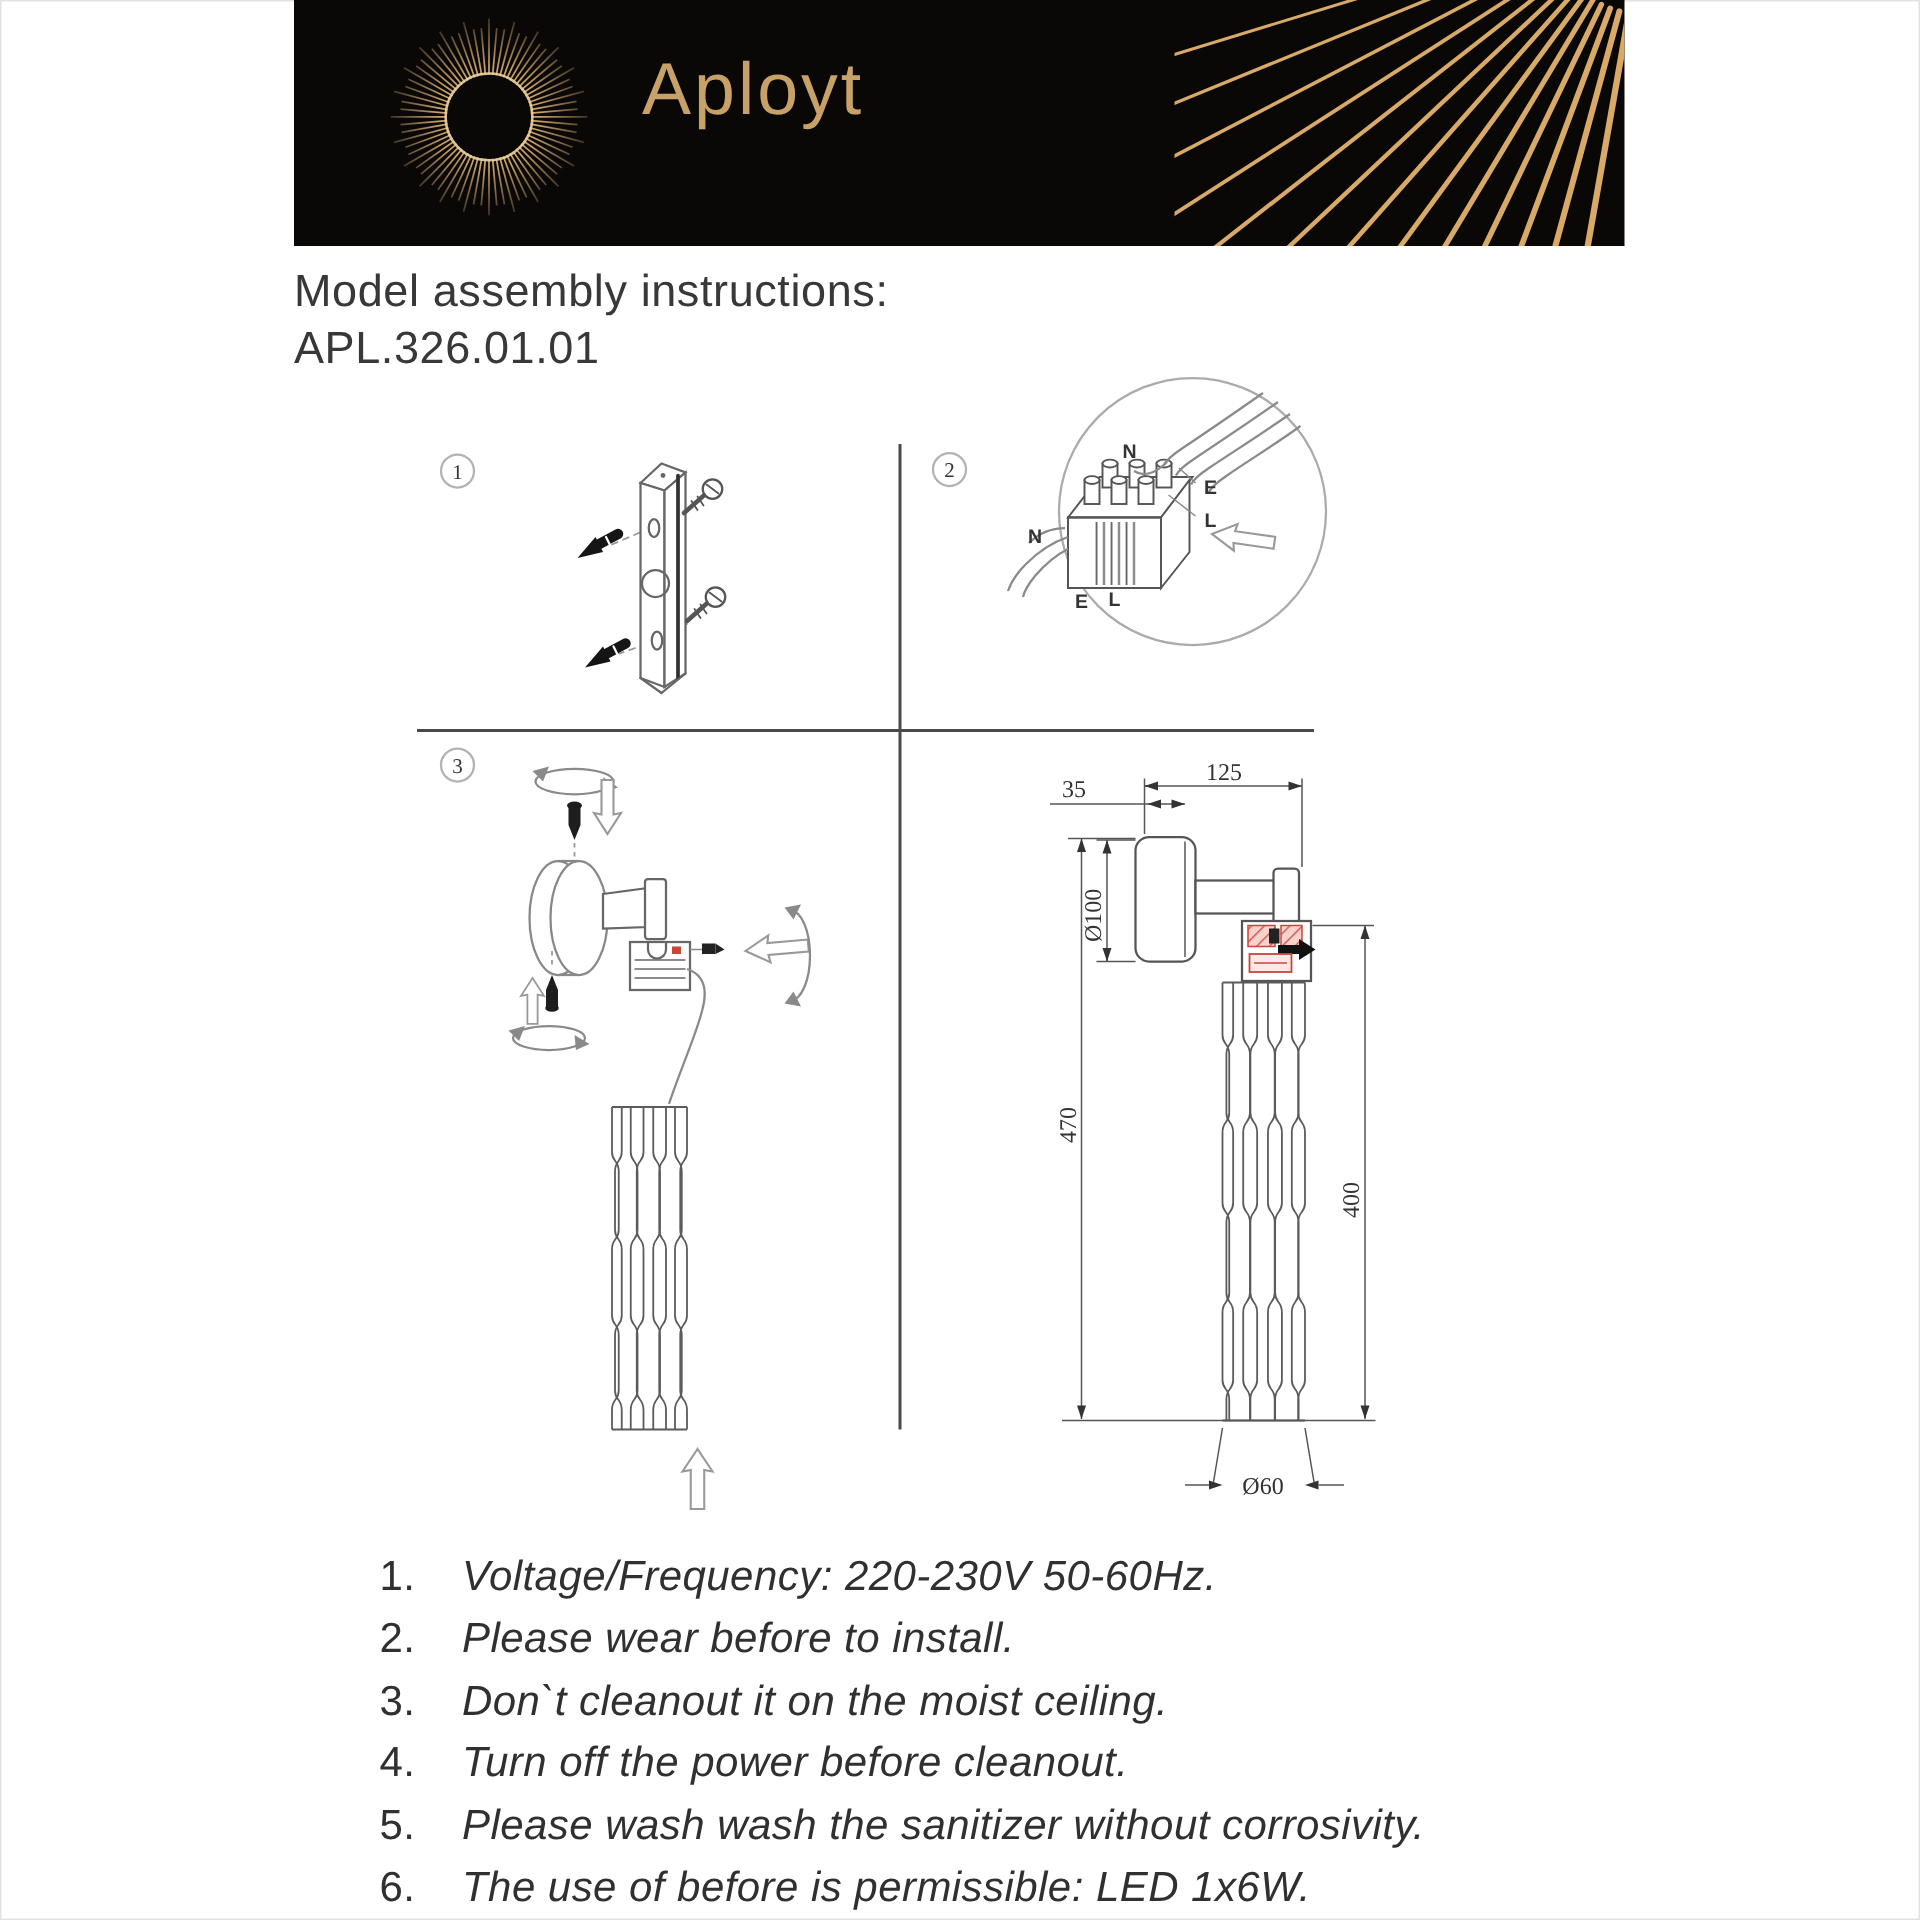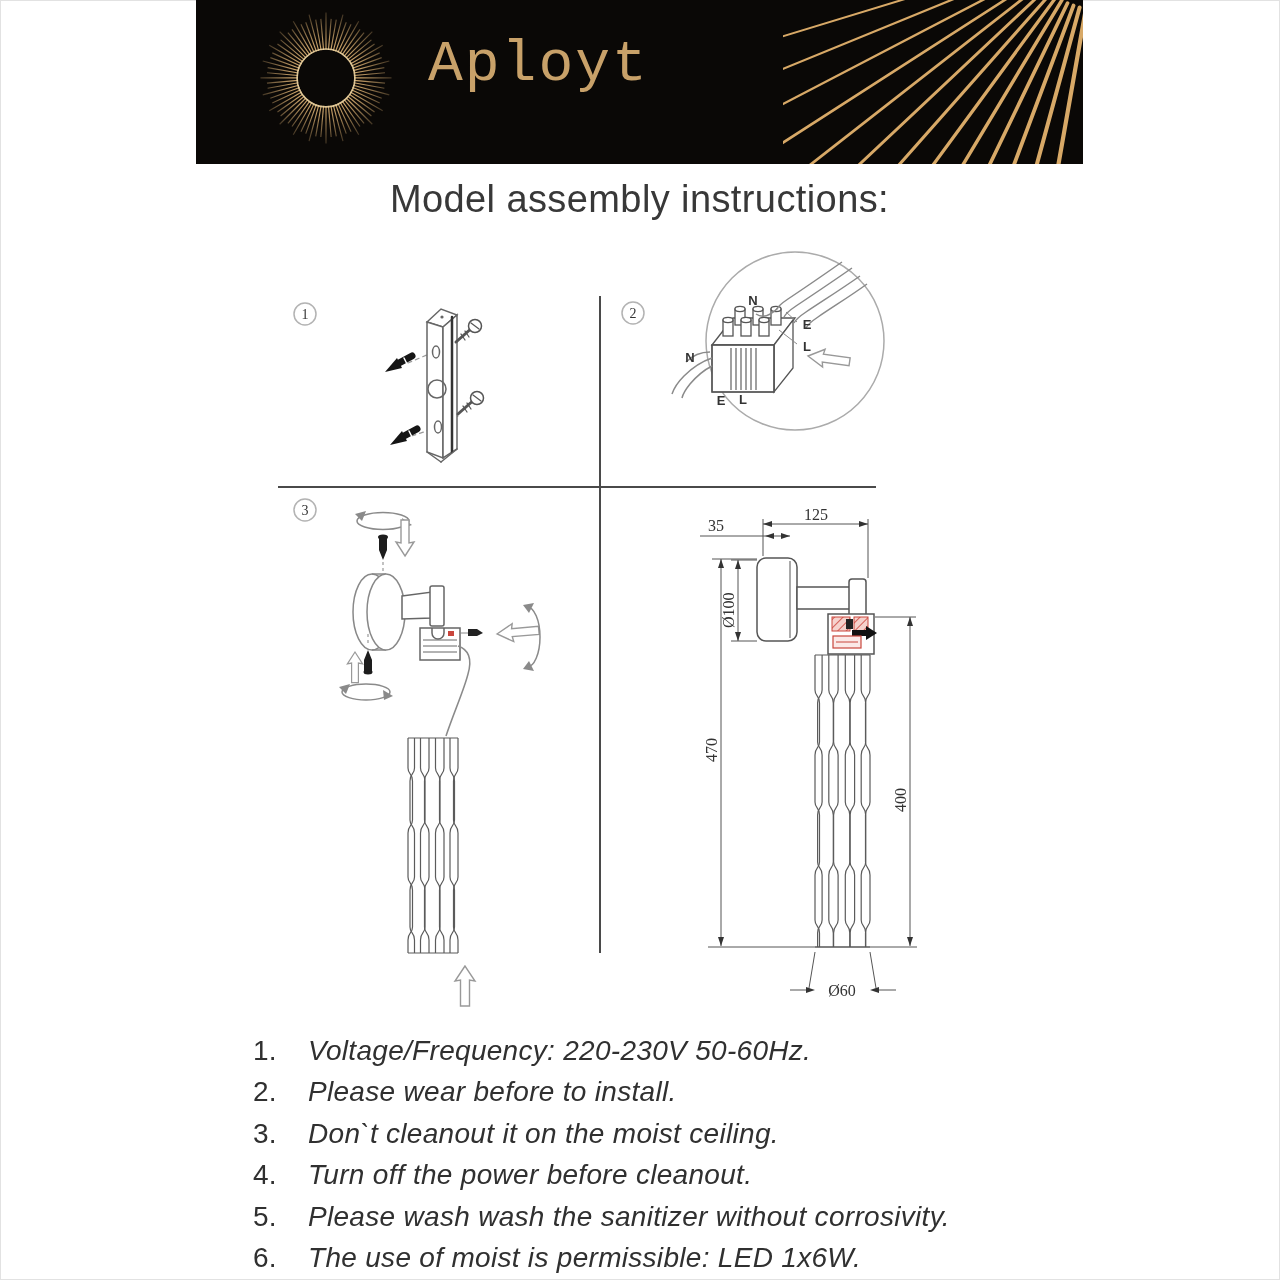--- a/index.html
+++ b/index.html
@@ -1,26 +1,26 @@
 <!DOCTYPE html>
 <html><head>
 <meta charset="utf-8">
 <style>
   html,body{margin:0;padding:0;background:#ffffff;}
   .page{position:relative;width:1280px;height:1280px;background:#ffffff;overflow:hidden;
         font-family:"Liberation Sans",sans-serif;outline:1px solid #e2e2e2;outline-offset:-1px;}
   
   .header{position:absolute;left:196px;top:0;width:887px;height:164px;background:#0a0806;overflow:hidden;}
   .burst{position:absolute;left:52px;top:2px;width:156px;height:156px;}
-  .brand{position:absolute;left:232px;top:32px;font-family:Liberation Mono, monospace;
-         font-size:58px;font-weight:400;color:#c8a169;letter-spacing:2px;}
+  .brand{position:absolute;left:232px;top:32px;font-family:Liberation Sans, sans-serif;
+         font-size:49px;font-weight:400;color:#c8a169;letter-spacing:2px;}
   .fan{position:absolute;right:0;top:0;width:300px;height:164px;}
   
-  .title1,.title2{position:absolute;left:196px;width:887px;text-align:center;color:#383838;
-                  font-size:38px;letter-spacing:0.4px;}
+  .title1,.title2{position:absolute;left:196px;width:887px;color:#383838;
+                  font-size:30px;letter-spacing:0.4px;}
   .title1{top:178px;}
   .title2{top:216px;}
   
   .diagram{position:absolute;left:0;top:0;width:1280px;height:1280px;}
   .diagram text{fill:#333;}
   .dimtxt{font-family:"Liberation Serif",serif;font-size:16px;}
   .wlabel{font-size:13px;font-weight:bold;fill:#222;}
   .stepnum{font-family:"Liberation Serif",serif;font-size:14px;fill:#444;}
   
   .list{position:absolute;left:253px;top:1030px;width:830px;color:#303030;}
@@ -135,20 +135,21 @@
           <line x1="259.83924724752944" y1="-16.903696727203915" x2="-173.56666723616758" y2="321.7101147019082" stroke="#d8a967" stroke-width="2.76" stroke-linecap="round"></line>
           <line x1="256.12726909249255" y1="-22.131787004240415" x2="-206.44418803792325" y2="275.4041722481563" stroke="#d8a967" stroke-width="2.58" stroke-linecap="round"></line>
           <line x1="252.90924167752448" y1="-27.677597073547624" x2="-234.94671657049741" y2="226.28414020572103" stroke="#d8a967" stroke-width="2.40" stroke-linecap="round"></line>
           <line x1="250.21216471877034" y1="-33.49459678532969" x2="-258.8351124908911" y2="174.76214275850842" stroke="#d8a967" stroke-width="2.22" stroke-linecap="round"></line>
           <line x1="248.05866708258753" y1="-39.53398066940841" x2="-277.908948697082" y2="121.27045692809696" stroke="#d8a967" stroke-width="2.04" stroke-linecap="round"></line>
         </g>
     </svg>
   </div>
 
   <div class="title1">Model assembly instructions:</div>
+  <div class="title2">APL.326.01.01</div>
 
   <svg class="diagram" viewBox="0 0 1280 1280">
     <defs>
       <pattern id="redHatch" width="6" height="6" patternUnits="userSpaceOnUse" patternTransform="rotate(45)">
         <rect width="6" height="6" fill="#f6d2cd"></rect>
         <line x1="0" y1="0" x2="0" y2="6" stroke="#d05148" stroke-width="1.8"></line>
       </pattern>
       <pattern id="vHatch" width="5" height="5" patternUnits="userSpaceOnUse">
         <rect width="5" height="5" fill="#ffffff"></rect>
         <line x1="1" y1="0" x2="1" y2="5" stroke="#606060" stroke-width="1.2"></line>
@@ -456,16 +457,16 @@
     <div class="row">
         <span class="num">4.</span>
         <span class="txt">Turn off the power before cleanout.</span>
       </div>
     <div class="row">
         <span class="num">5.</span>
         <span class="txt">Please wash wash the sanitizer without corrosivity.</span>
       </div>
     <div class="row">
         <span class="num">6.</span>
-        <span class="txt">The use of moist is permissible: LED 1x6W.</span>
+        <span class="txt">The use of before is permissible: LED 1x6W.</span>
       </div>
   </div>
 </div>
 
 </body></html>

